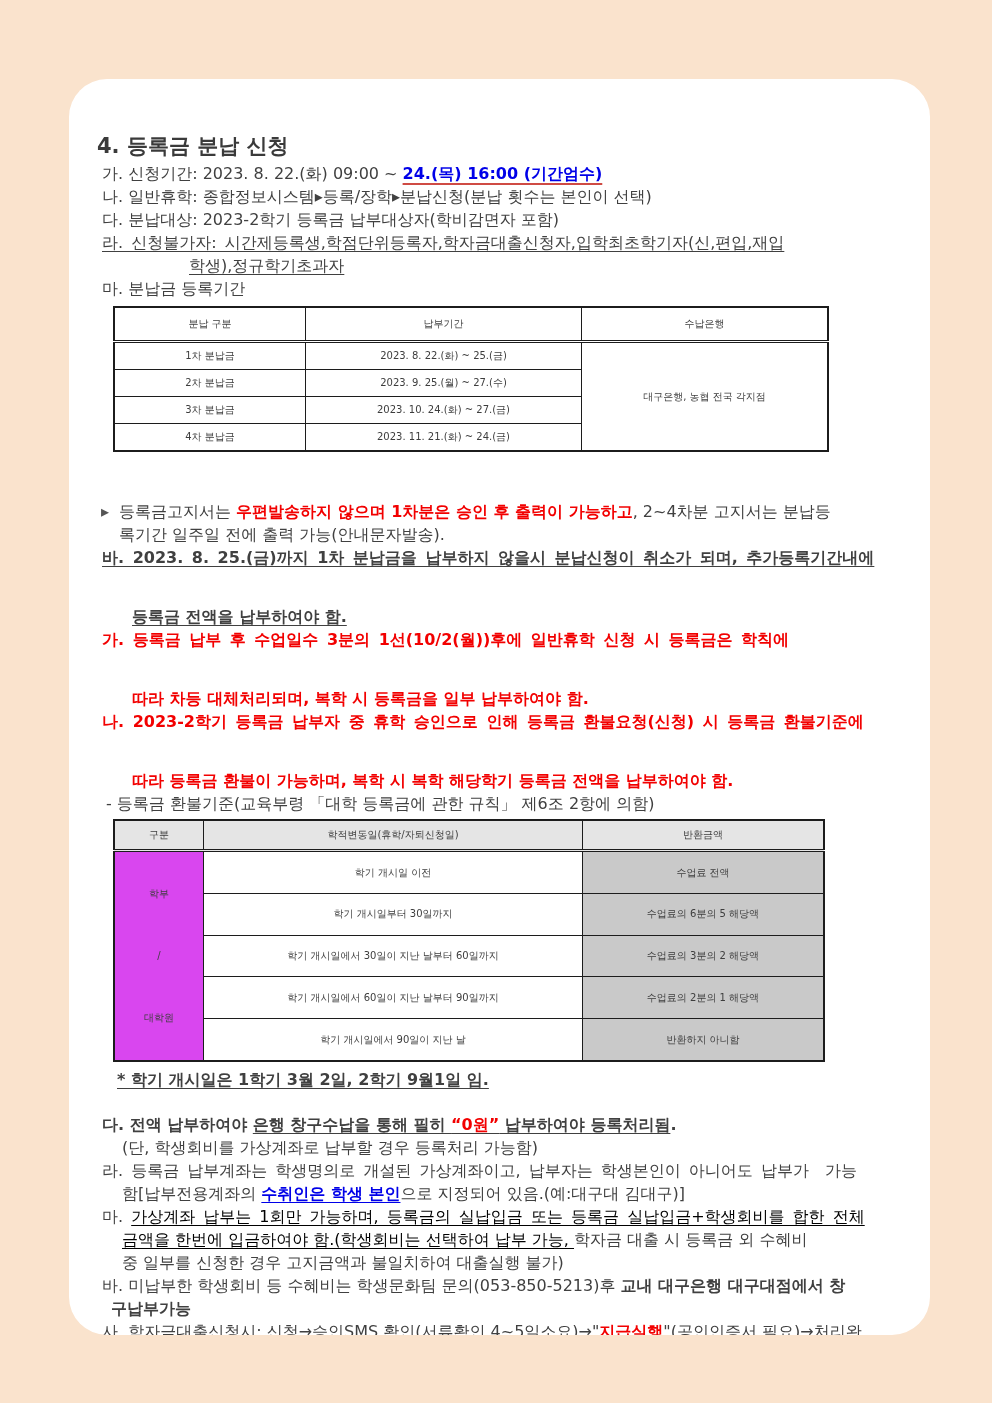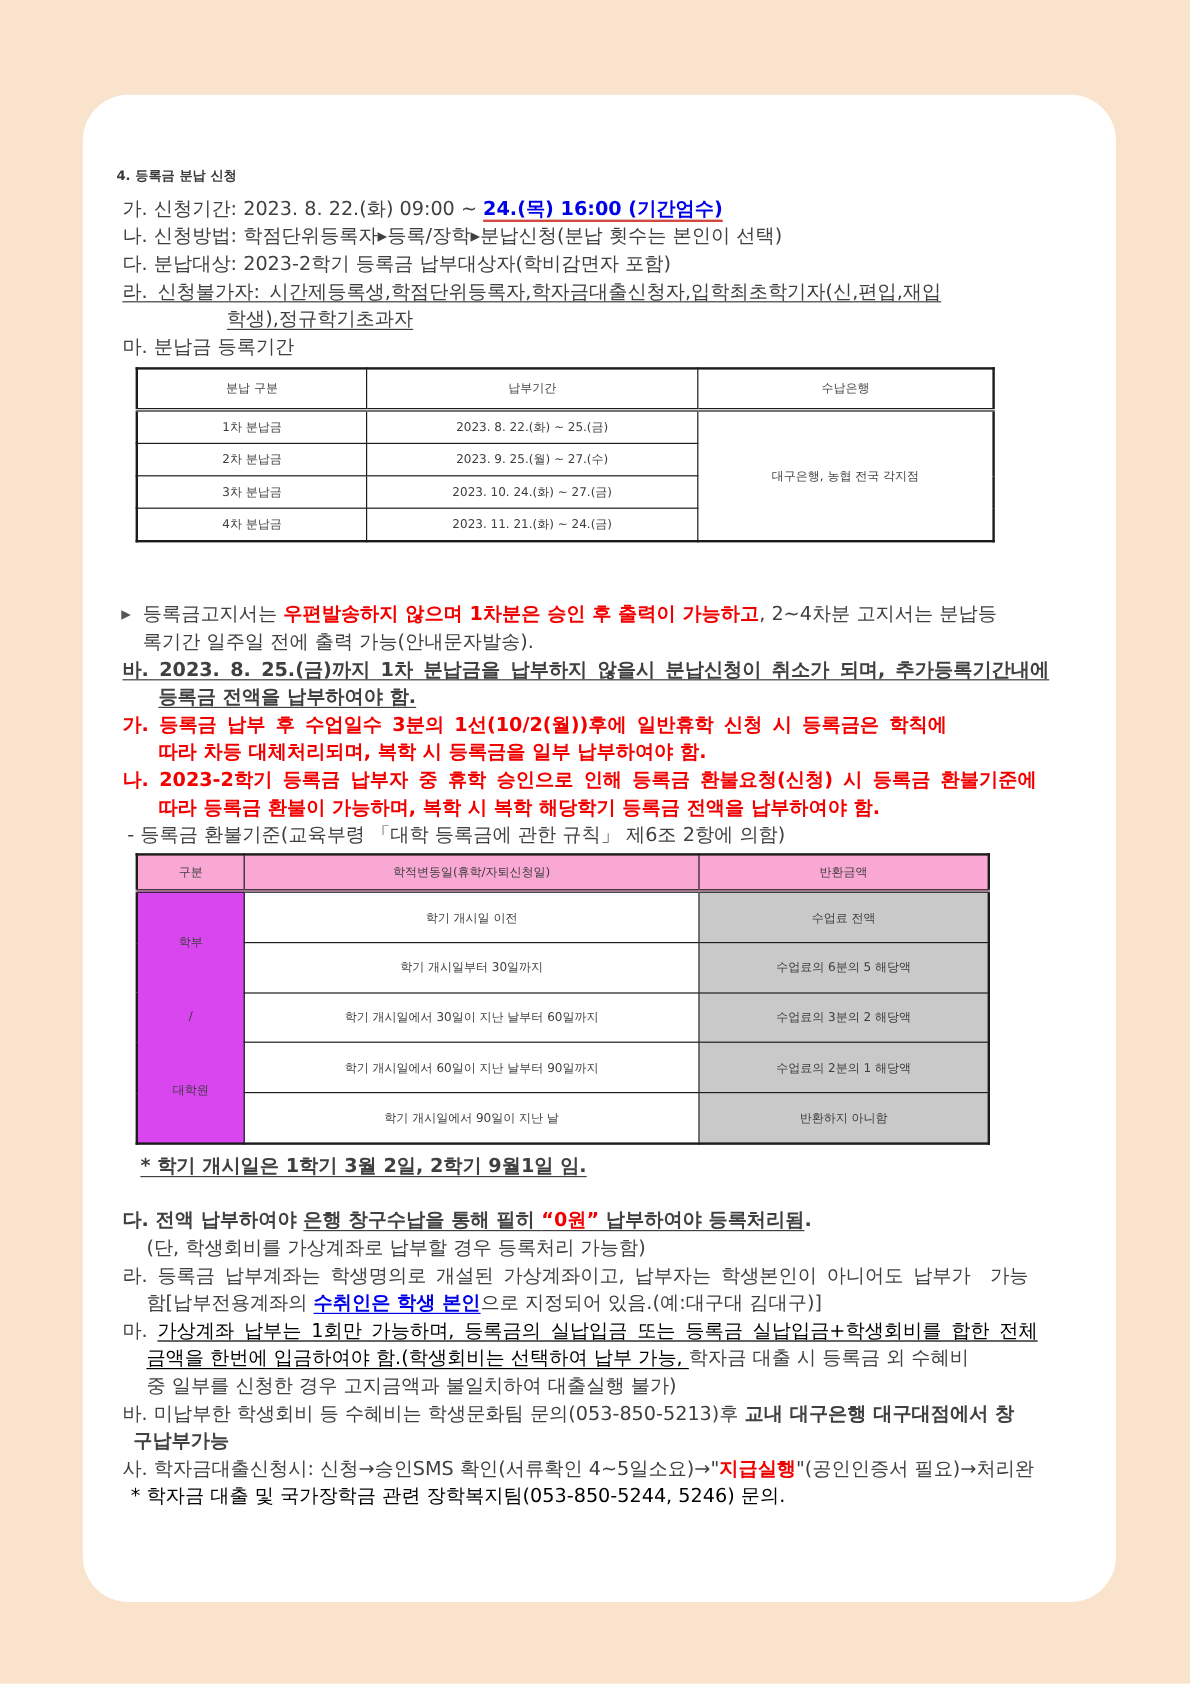--- a/index.html
+++ b/index.html
@@ -6,30 +6,30 @@
   body{
     width:992px;height:1403px;background:#fae3cd;position:relative;
     font-family:"DejaVu Sans","Liberation Sans",sans-serif;
   }
   .card{
     position:absolute;left:69px;top:79px;width:861px;height:1256px;
     background:#ffffff;border-radius:38px;overflow:hidden;
     padding:56px 26px 0 28px;box-sizing:border-box;
   }
   .line{font-size:16px;line-height:23px;color:#404040;white-space:pre;}
-  .h4{font-weight:bold;font-size:11px;color:#3a3a3a;margin-bottom:4px;}
+  .h4{font-weight:bold;font-size:21px;color:#3a3a3a;margin-bottom:4px;}
   .b{font-weight:bold;}
   .red{color:#f20000;font-weight:bold;}
   .blue{color:#000000;}
   .blueb{color:#0000e8;font-weight:bold;}
   .ul{text-decoration:underline;text-underline-offset:3px;}
   .ul-red{text-decoration:underline;text-decoration-color:#cf4b44;text-decoration-thickness:2px;text-underline-offset:4px;}
   .ind1{padding-left:5px;}
   .ind-ra2{padding-left:92px;}
-  .ind-cont{padding-left:35px;}
+  .ind-cont{padding-left:35px;margin-top:36px;}
   .ind-dash{padding-left:9px;}
   .ind-note{padding-left:20px;}
   .ind-paren{padding-left:25px;}
   .ind-ba2{padding-left:14px;}
   .ind-sa2{padding-left:7px;}
   .ind-loan{padding-left:12px;}
   .ws{word-spacing:3px;}
   .mt-s5{margin-top:24px;}
   .mt-da{margin-top:22px;}
   .bullet{display:inline-block;width:18px;color:#555;}
@@ -37,40 +37,40 @@
   table.tbl td,table.tbl th{
     border:1px solid #1c1c1c;font-size:10px;font-weight:normal;
     color:#3d3d3d;text-align:center;padding:0 6px;white-space:pre;
   }
   table.t1 th{height:32px;border-bottom:3px double #1c1c1c;}
   table.t1 td{height:26px;}
   .t1-c1{width:178px;}
   .t1-c2{width:263px;}
   .t1-c3{width:233px;}
   table.t2{margin:4px 0 6px 16px;}
-  table.t2 th{height:28px;border-bottom:3px double #1c1c1c;background:#f9a8d4;}
+  table.t2 th{height:28px;border-bottom:3px double #1c1c1c;background:#e5e5e5;}
   table.t2 td{height:26px;}
   .t2-c1{width:76px;}
   .t2-c2{width:366px;}
   .t2-c3{width:228px;}
   td.cell-left{text-align:left;}
   td.cell-gray{background:#c9c9c9;text-align:left;}
   td.groupcell{background:#d946ef;vertical-align:middle;}
   td.groupcell div{line-height:40px;}
 </style>
 </head>
 <body>
 
 <div class="card">
 
   <div class="line h4">4. 등록금 분납 신청</div>
 
   <div class="line ind1"><span>가. 신청기간: 2023. 8. 22.(화) 09:00 ~ </span><span class="blueb ul-red">24.(목) 16:00 (기간엄수)</span></div>
 
-  <div class="line ind1">나. 신청방법: 학점단위등록자▸등록/장학▸분납신청(분납 횟수는 본인이 선택)</div>
+  <div class="line ind1">나. 일반휴학: 종합정보시스템▸등록/장학▸분납신청(분납 횟수는 본인이 선택)</div>
   <div class="line ind1">다. 분납대상: 2023-2학기 등록금 납부대상자(학비감면자 포함)</div>
   <div class="line ind1 ul ws">라. 신청불가자: 시간제등록생,학점단위등록자,학자금대출신청자,입학최초학기자(신,편입,재입</div>
   <div class="line ind-ra2 ul">학생),정규학기초과자</div>
   <div class="line ind1">마. 분납금 등록기간</div>
 
   <table class="tbl t1">
     <tbody>
         <tr>
       <th class="t1-c1">분납 구분</th>
       <th class="t1-c2">납부기간</th>

